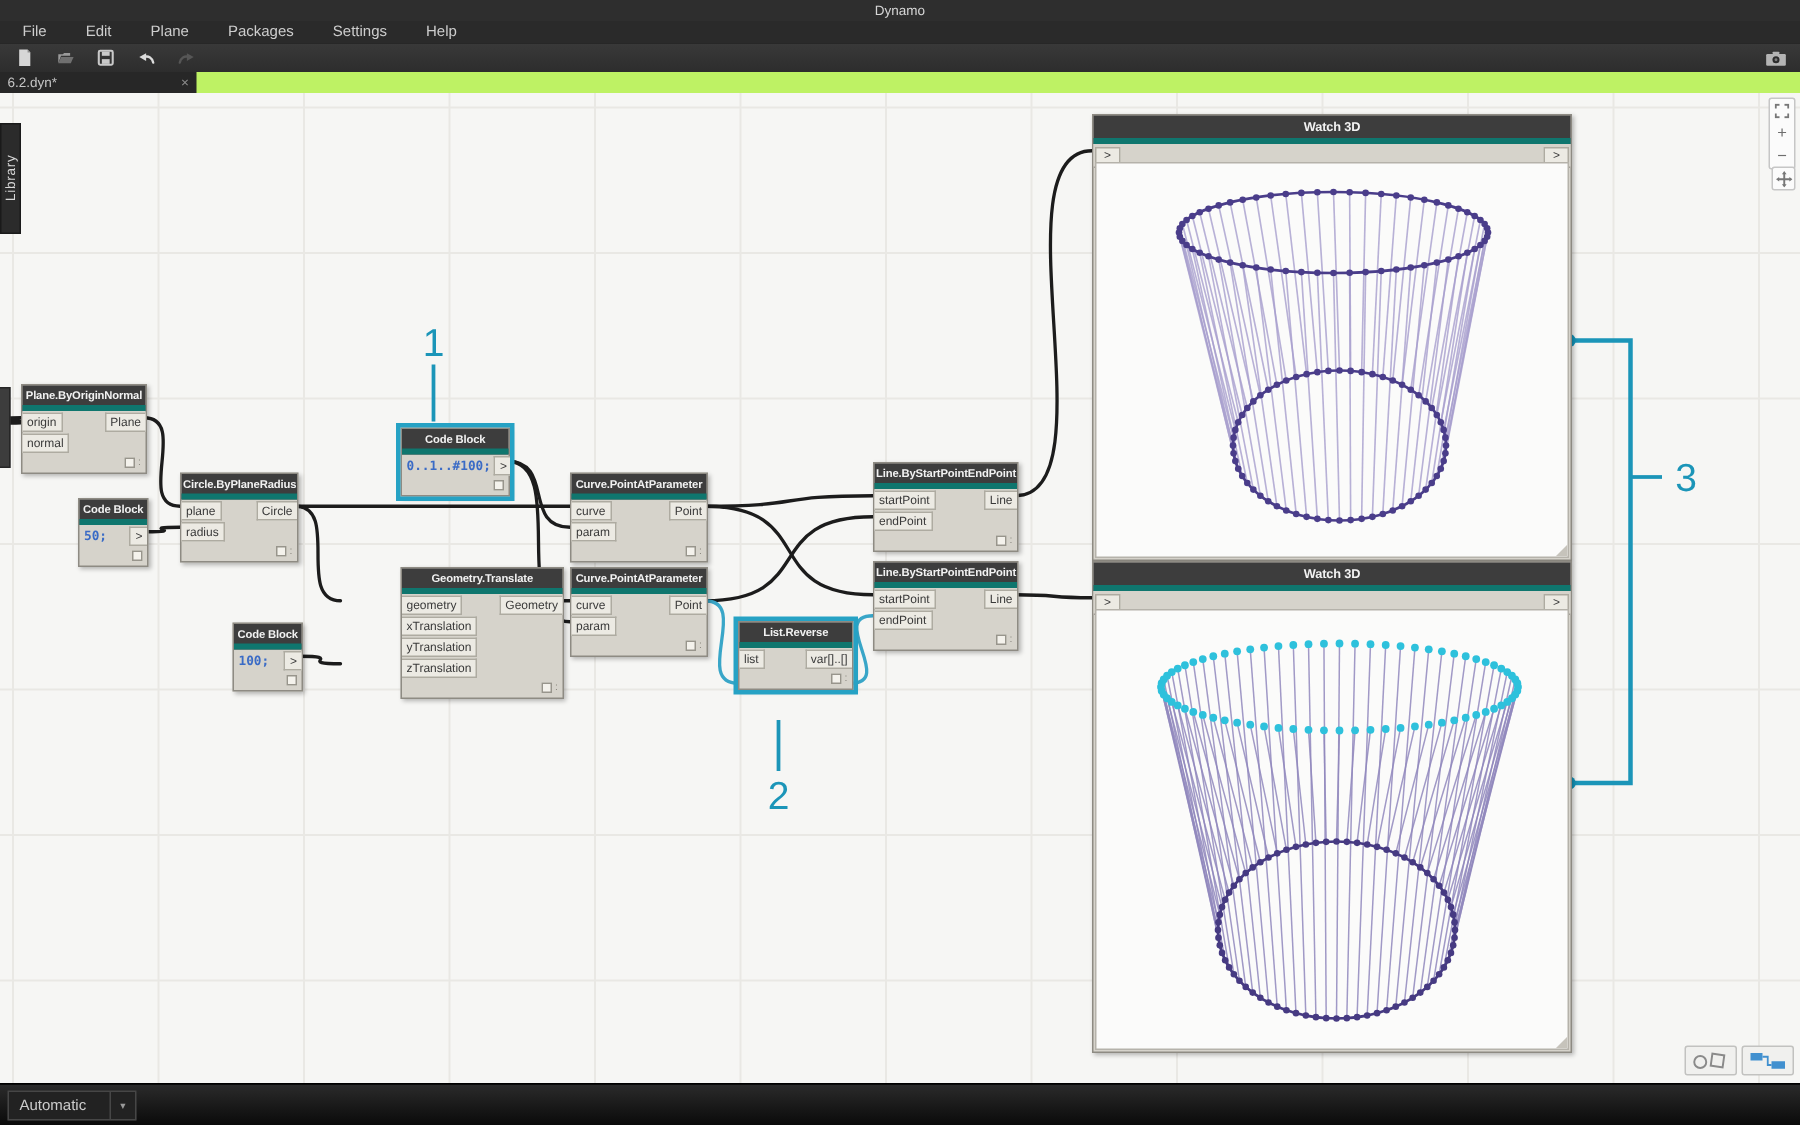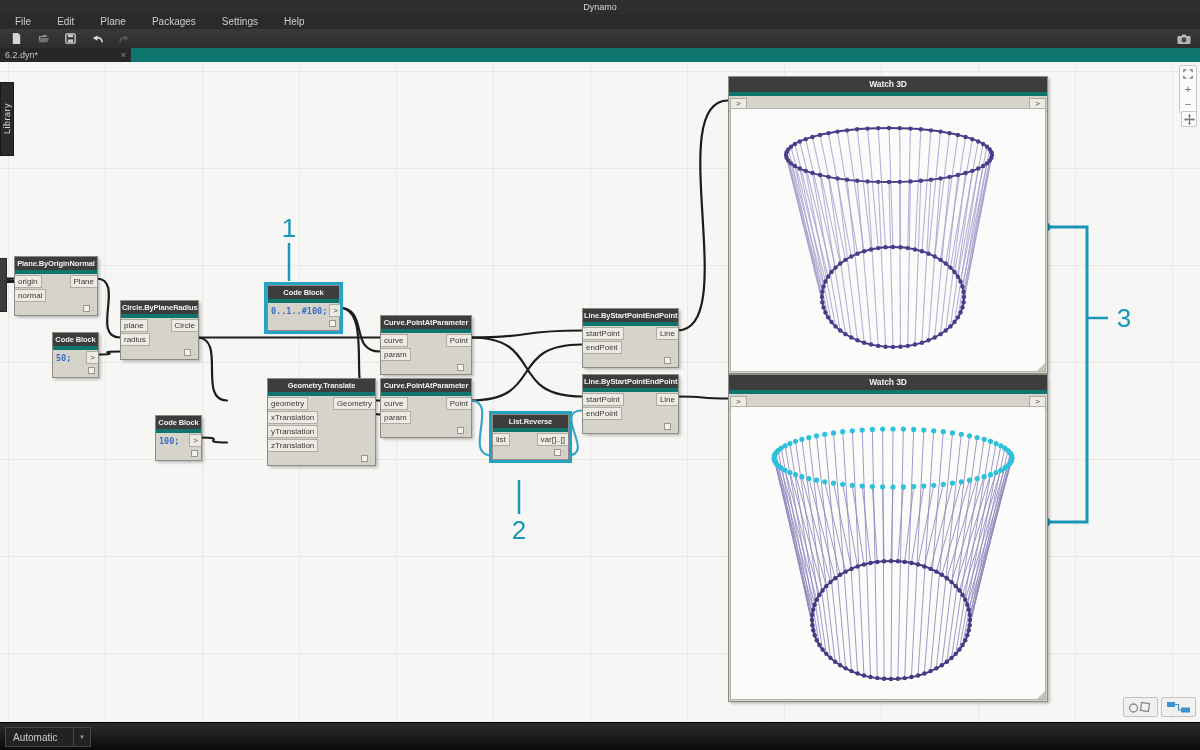--- a/index.html
+++ b/index.html
@@ -18,21 +18,21 @@
   .menubar{position:absolute;top:14px;left:0;right:0;height:15px;background:#2a2a2a;display:flex;align-items:flex-end;padding-left:2px;}
   .menu-item{color:#cdcdcd;font-size:10px;padding:0 13px;height:15px;line-height:15px;}
 
   .toolbar{position:absolute;top:29px;left:0;right:0;height:19px;background:linear-gradient(#393939,#2d2d2d);
            display:flex;align-items:center;gap:13px;padding-left:9px;box-sizing:border-box;}
   .tool-btn{width:14px;height:14px;display:flex;align-items:center;justify-content:center;background:none;border:none;padding:0;}
   .tool-btn svg{width:13px;height:13px;display:block;}
   .toolbar-right{margin-left:auto;margin-right:9px;}
   .toolbar-right svg{width:16px;height:12px;display:block;}
 
-  .tabbar{position:absolute;top:48px;left:0;right:0;height:14px;background:#0f766e;display:flex;align-items:center;}
+  .tabbar{position:absolute;top:48px;left:0;right:0;height:14px;background:#bef264;display:flex;align-items:center;}
   .tab{background:#272727;color:#c6c6c6;font-size:9px;display:flex;align-items:center;width:131px;padding:0 5px;box-sizing:border-box;}
   .tab-label{flex:1;line-height:14px;}
   .tab-close{color:#8b8b8b;font-size:9px;line-height:14px;}
 
   
   .canvas{position:absolute;top:62px;left:0;width:1200px;height:660px;overflow:hidden;
           background-color:#f6f6f4;
           background-image:linear-gradient(#e9e8e4 1px,transparent 1px),linear-gradient(90deg,#e9e8e4 1px,transparent 1px);
           background-size:97px 97px;background-position:8px 9px;}
   #wire-svg{position:absolute;left:0;top:0;width:1200px;height:660px;pointer-events:none;}
@@ -199,21 +199,21 @@
       <div class="node" style="left: 52px; top: 270px; width: 45px;">
         <div class="node-header">Code Block</div>
         <div class="row">
           <span class="code-text">50;</span>
           <span class="port out">&gt;</span>
         </div>
         <div class="bottomstrip">
           <span class="sq"></span>
         </div>
       </div>
-      <div class="node" style="left: 120px; top: 238px; width: 77px;">
+      <div class="node" style="left: 120px; top: 253px; width: 77px;">
         <div class="node-header">Circle.ByPlaneRadius</div>
         <div class="row">
           <span class="port in">plane</span>
           <span class="port out">Circle</span>
         </div>
         <div class="row">
           <span class="port in">radius</span>
         </div>
         <div class="bottomstrip">
           <span class="sq"></span>

